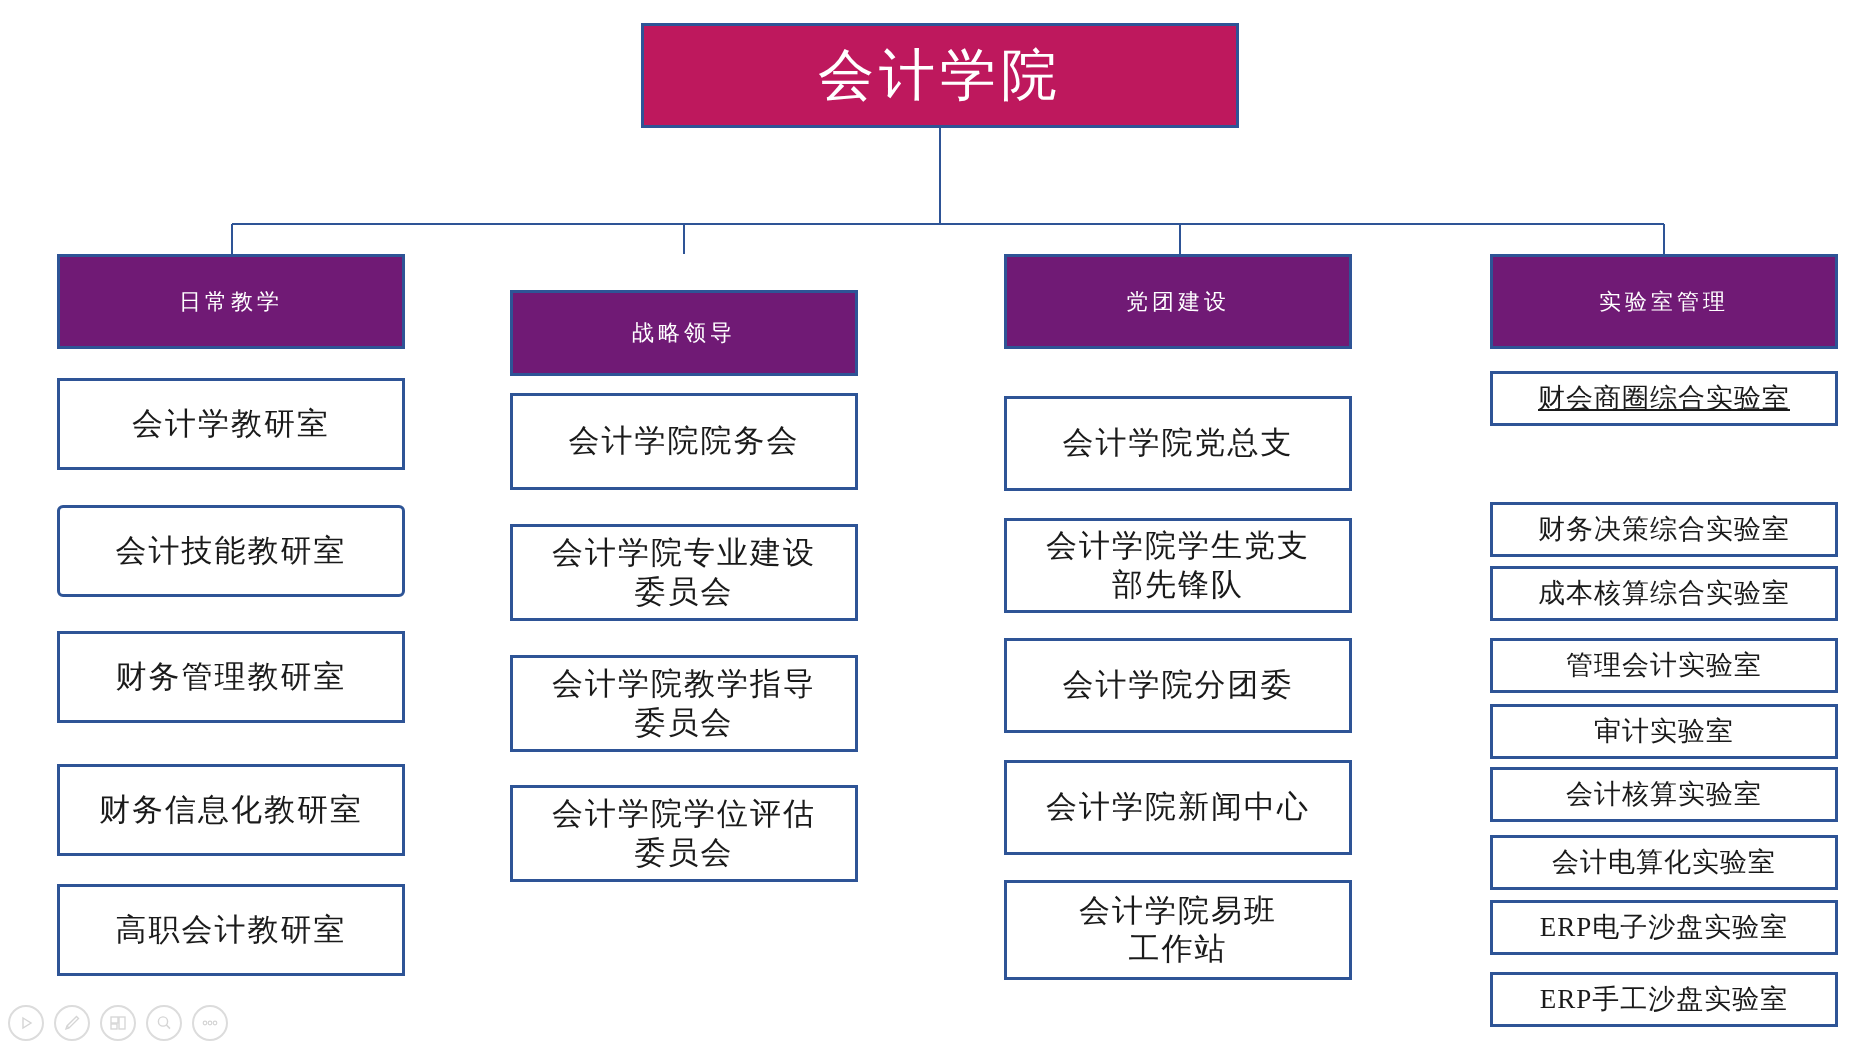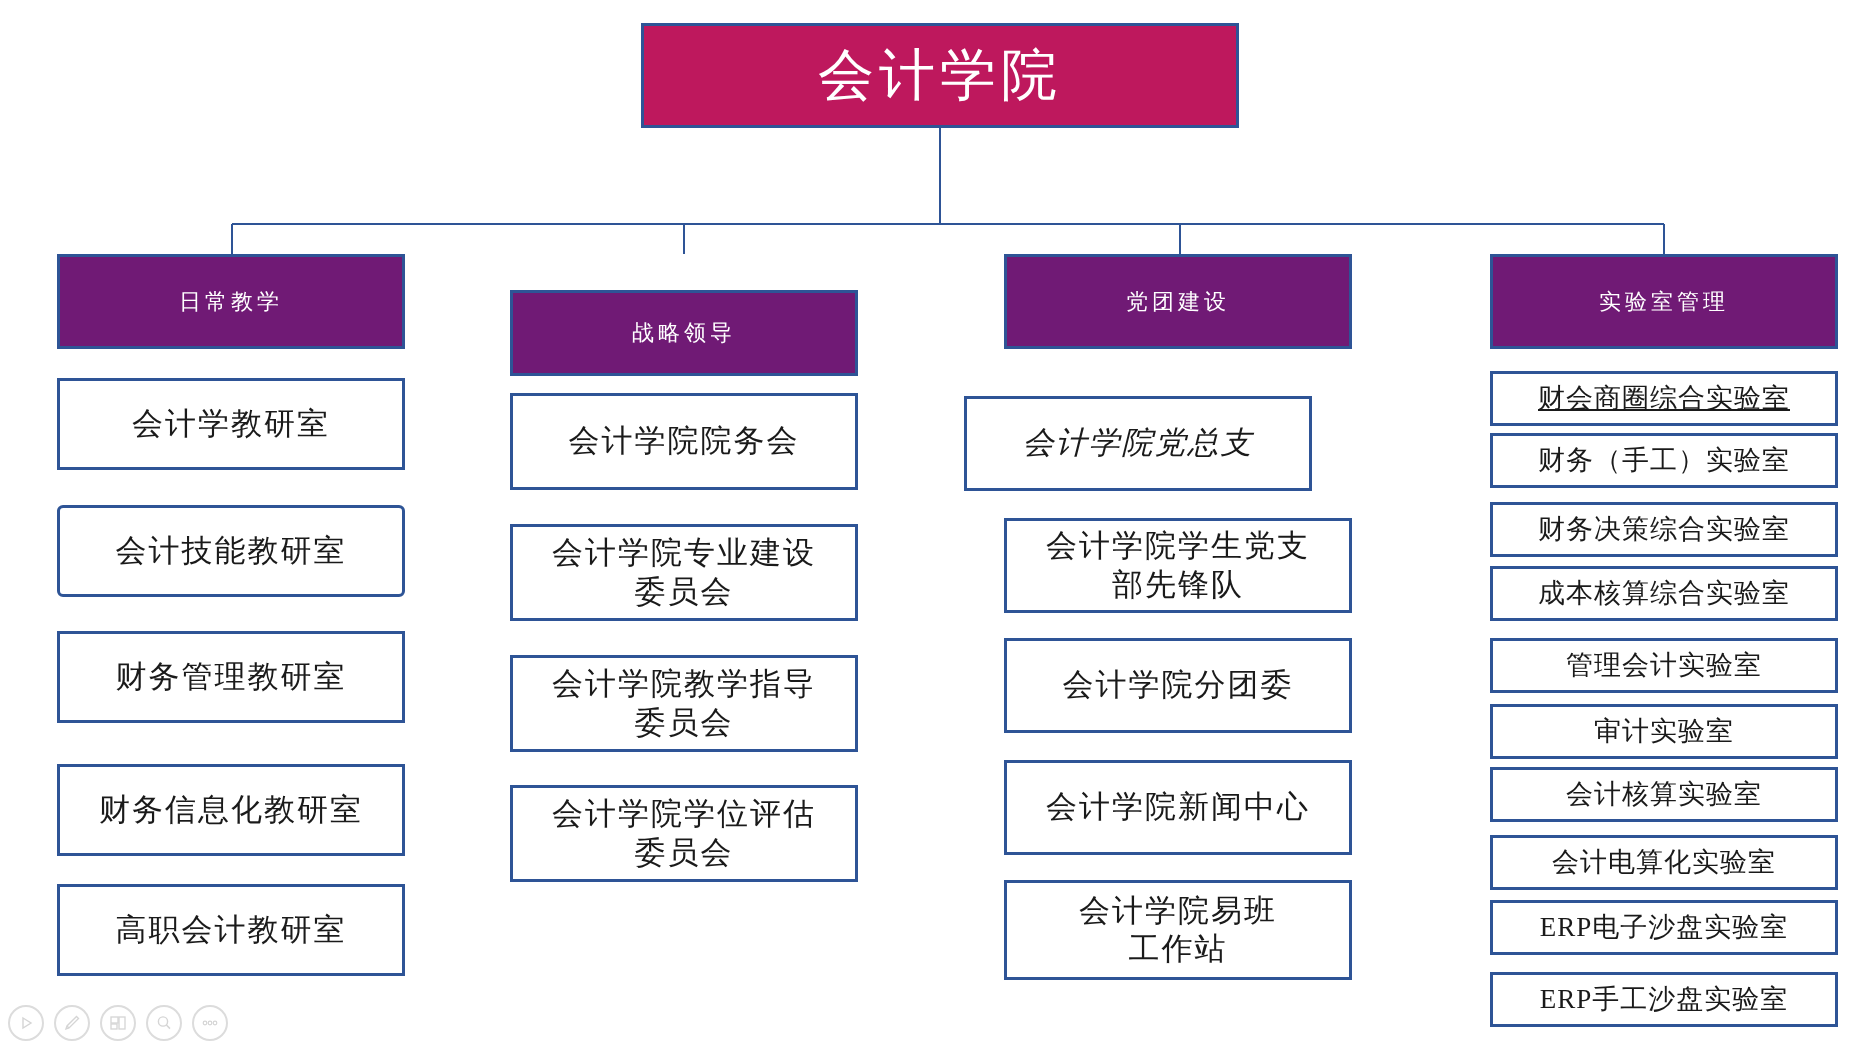--- a/index.html
+++ b/index.html
@@ -128,32 +128,31 @@
   <div class="node node-leaf" style="left:510px; top:393px; width:348px; height:97px;">会计学院院务会</div>
   <div class="node node-leaf" style="left:510px; top:524px; width:348px; height:97px;">会计学院专业建设
 委员会</div>
   <div class="node node-leaf" style="left:510px; top:655px; width:348px; height:97px;">会计学院教学指导
 委员会</div>
   <div class="node node-leaf" style="left:510px; top:785px; width:348px; height:97px;">会计学院学位评估
 委员会</div>
 
   <div class="node node-head" style="left:1004px; top:254px; width:348px; height:95px;">党团建设</div>
 
-  <div class="node node-leaf" style="left:964px; top:396px; width:348px; height:95px;font-style:italic;">会计学院党总支</div>
+  <div class="node node-leaf" style="left:1004px; top:396px; width:348px; height:95px;">会计学院党总支</div>
   <div class="node node-leaf" style="left:1004px; top:518px; width:348px; height:95px;">会计学院学生党支
 部先锋队</div>
   <div class="node node-leaf" style="left:1004px; top:638px; width:348px; height:95px;">会计学院分团委</div>
   <div class="node node-leaf" style="left:1004px; top:760px; width:348px; height:95px;">会计学院新闻中心</div>
   <div class="node node-leaf" style="left:1004px; top:880px; width:348px; height:100px;">会计学院易班
 工作站</div>
 
   <div class="node node-head" style="left:1490px; top:254px; width:348px; height:95px;">实验室管理</div>
 
   <div class="node node-leaf small" style="left:1490px; top:371px; width:348px; height:55px;text-decoration:underline;">财会商圈综合实验室</div>
-  <div class="node node-leaf small" style="left:1490px; top:433px; width:348px; height:55px;">财务（手工）实验室</div>
   <div class="node node-leaf small" style="left:1490px; top:502px; width:348px; height:55px;">财务决策综合实验室</div>
   <div class="node node-leaf small" style="left:1490px; top:566px; width:348px; height:55px;">成本核算综合实验室</div>
   <div class="node node-leaf small" style="left:1490px; top:638px; width:348px; height:55px;">管理会计实验室</div>
   <div class="node node-leaf small" style="left:1490px; top:704px; width:348px; height:55px;">审计实验室</div>
   <div class="node node-leaf small" style="left:1490px; top:767px; width:348px; height:55px;">会计核算实验室</div>
   <div class="node node-leaf small" style="left:1490px; top:835px; width:348px; height:55px;">会计电算化实验室</div>
   <div class="node node-leaf small" style="left:1490px; top:900px; width:348px; height:55px;">ERP电子沙盘实验室</div>
   <div class="node node-leaf small" style="left:1490px; top:972px; width:348px; height:55px;">ERP手工沙盘实验室</div>
 
 </div>

